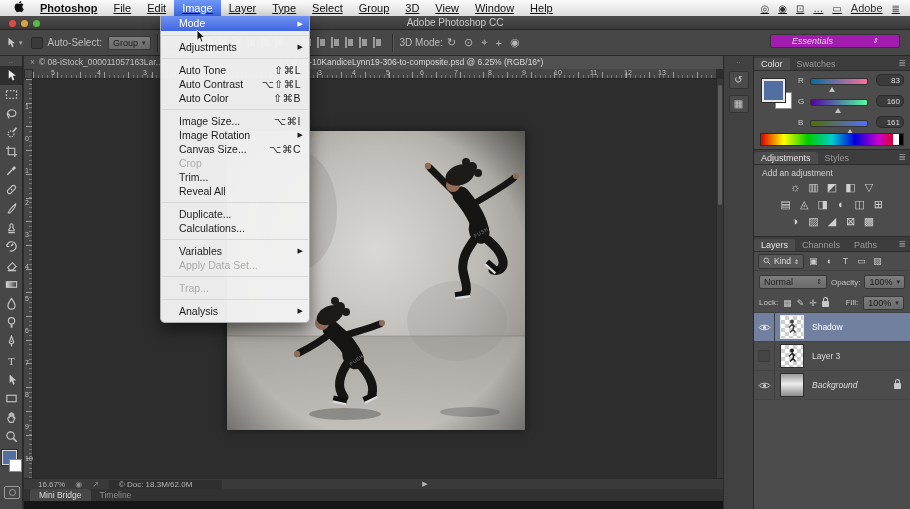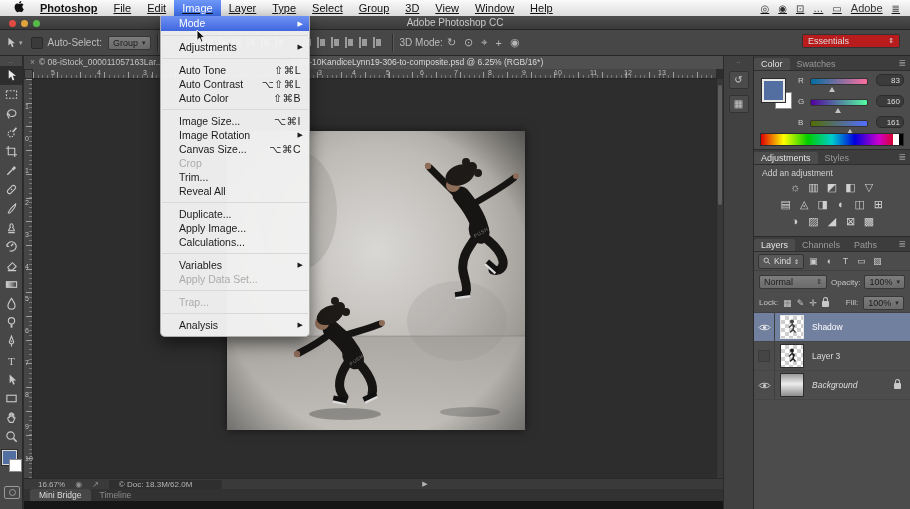--- a/index.html
+++ b/index.html
@@ -21,22 +21,22 @@
   .tl{position:absolute;top:4px;width:7px;height:7px;border-radius:50%;}
   
   #optionsbar{position:absolute;left:0;top:30px;width:910px;height:26px;background:#474747;
     border-bottom:1px solid #282828;box-sizing:border-box;display:flex;align-items:center;
     font-size:10px;color:#bdbdbd;}
   #optionsbar .sep{width:1px;height:18px;background:#2e2e2e;border-right:1px solid #585858;margin:0 6px;}
   .checkbox{width:10px;height:10px;background:#3a3a3a;border:1px solid #292929;border-radius:2px;margin:0 5px 0 8px;}
   .field{background:linear-gradient(#7d7d7d,#6b6b6b);color:#1c1c1c;border:1px solid #383838;
     border-radius:2px;font-size:9px;padding:1px 4px;display:inline-flex;align-items:center;gap:4px;white-space:nowrap;}
   .field .arr{font-size:7px;color:#2a2a2a;}
-  .darkfield{background:#b91c1c;color:#ddd;border:1px solid #333;border-radius:2px;font-size:9px;
-    padding:1px 5px;display:inline-flex;align-items:center;gap:4px;}
+  .darkfield{background:#a21caf;color:#ddd;border:1px solid #333;border-radius:2px;font-size:9px;
+    padding:1px 21px;display:inline-flex;align-items:center;gap:4px;font-style:italic;}
   .al{width:12px;height:11px;margin:0 1px;position:relative;display:inline-block;}
   .al i{position:absolute;left:3px;top:2px;width:5px;height:7px;background:#9b9b9b;}
   .al::before{content:"";position:absolute;left:0;top:0;bottom:0;width:2px;background:#9b9b9b;}
   .mode3d-ico{font-size:11px;color:#b5b5b5;margin:0 4px;}
   #workspace{position:absolute;right:10px;top:4px;width:86px;justify-content:space-between;}
   
   #toolbar{position:absolute;left:0;top:56px;width:23px;height:453px;background:#474747;
     border-right:1px solid #2a2a2a;box-sizing:border-box;}
   #toolbar .handle{text-align:center;color:#7e7e7e;font-size:8px;line-height:10px;}
   .tool{width:22px;height:19px;display:flex;align-items:center;justify-content:center;}
@@ -691,21 +691,20 @@
   <div class="mi"><span>Auto Color</span><span class="sc">⇧⌘B</span></div>
   <div class="msep"></div>
   <div class="mi"><span>Image Size...</span><span class="sc">⌥⌘I</span></div>
   <div class="mi"><span>Image Rotation</span><span class="sub">▶</span></div>
   <div class="mi"><span>Canvas Size...</span><span class="sc">⌥⌘C</span></div>
   <div class="mi disabled"><span>Crop</span></div>
   <div class="mi"><span>Trim...</span></div>
   <div class="mi"><span>Reveal All</span></div>
   <div class="msep"></div>
   <div class="mi"><span>Duplicate...</span></div>
-  <div class="mi"><span>Apply Image...</span></div>
   <div class="mi"><span>Calculations...</span></div>
   <div class="msep"></div>
   <div class="mi"><span>Variables</span><span class="sub">▶</span></div>
   <div class="mi disabled"><span>Apply Data Set...</span></div>
   <div class="msep"></div>
   <div class="mi disabled"><span>Trap...</span></div>
   <div class="msep"></div>
   <div class="mi"><span>Analysis</span><span class="sub">▶</span></div>
 </div>
 

